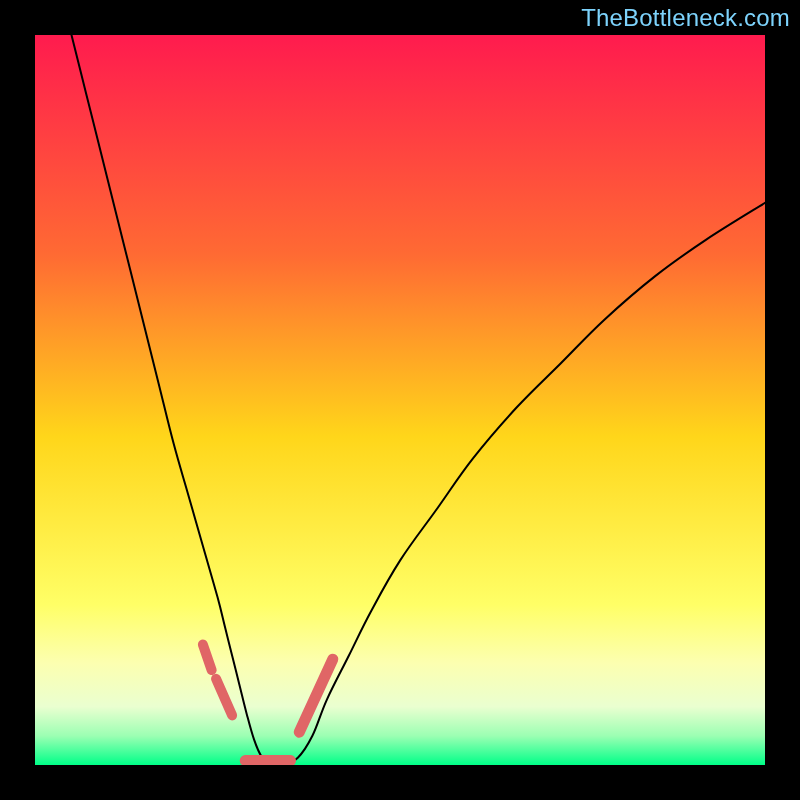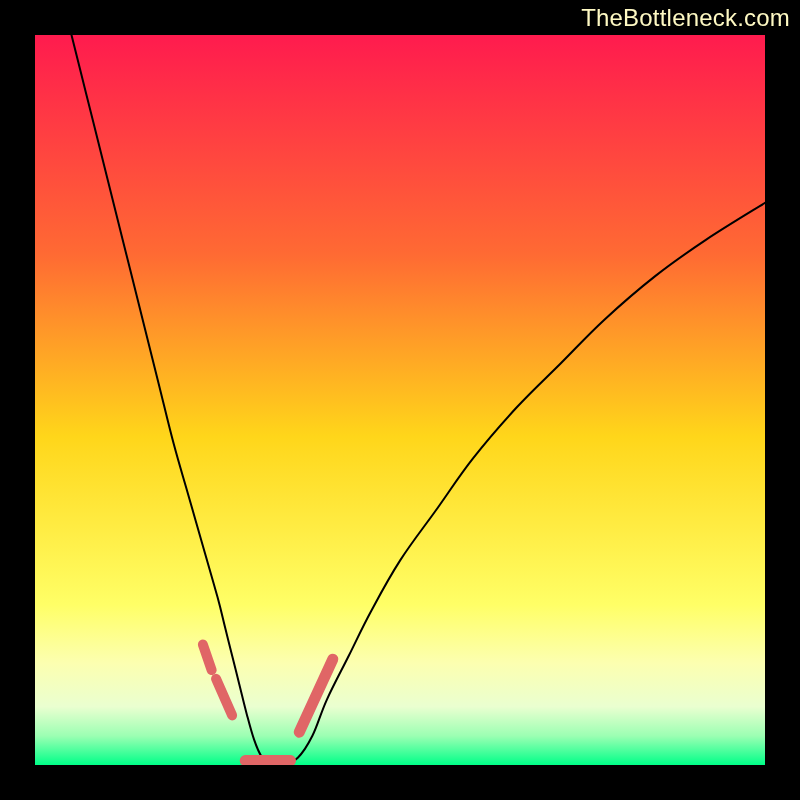--- a/index.html
+++ b/index.html
@@ -24,21 +24,21 @@
     left: 35px;
     top: 35px;
     width: 730px;
     height: 730px;
     overflow: hidden;
   }
   .watermark {
     position: absolute;
     top: 4px;
     right: 10px;
-    color: #fef9c3;
+    color: #7dd3fc;
     font-size: 24px;
     font-weight: 500;
     letter-spacing: 0.2px;
   }
   svg {
     display: block;
   }
 </style>
 </head>
 <body>

